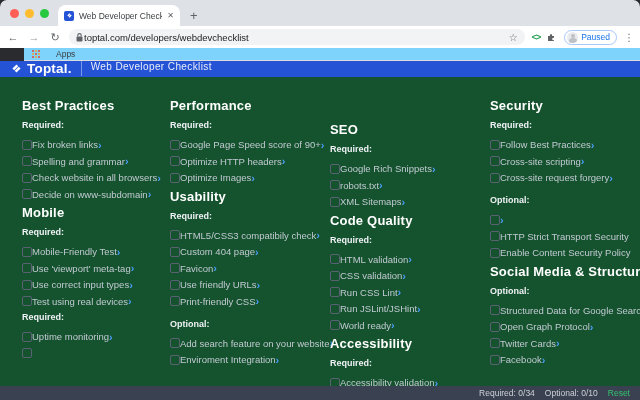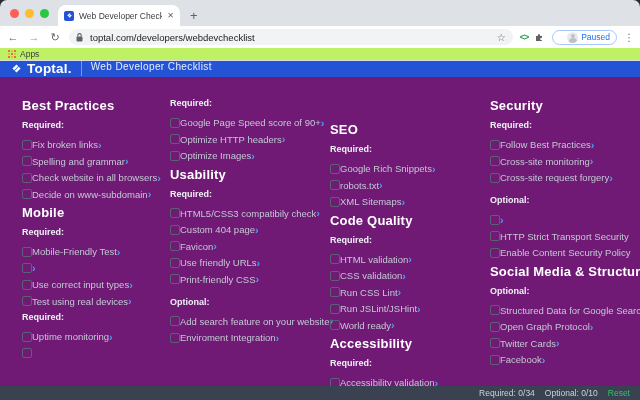--- a/index.html
+++ b/index.html
@@ -19,50 +19,50 @@
              display:flex; align-items:center; justify-content:center; flex:0 0 auto; }
   .favicon svg { width:7px; height:7px; }
   .tab-title { font-size:8.5px; color:#3c4043; white-space:nowrap; overflow:hidden; flex:1; }
   .tab-close { font-size:8px; color:#5f6368; flex:0 0 auto; cursor:default; }
   .newtab { font-size:13px; color:#5f6368; padding:0 0 3px 10px; }
 
   .toolbar { height:22px; background:#fff; display:flex; align-items:center; padding:0 6px; gap:7px; flex:0 0 auto; }
   .navicon { font-size:11px; color:#5f6368; width:14px; text-align:center; }
   .navicon.fwd { color:#9aa0a6; }
   .omnibox { flex:1; height:16px; background:#f1f3f4; border-radius:8px; display:flex;
-             align-items:center; padding:0 7px; gap:7px; min-width:0; }
+             align-items:center; padding:0 7px; gap:1px; min-width:0; }
   .lock { flex:0 0 auto; display:flex; }
   .url { font-size:9.5px; color:#202124; white-space:nowrap; overflow:hidden; flex:1; }
   .star { font-size:10px; color:#5f6368; flex:0 0 auto; }
   .ext-green { font-size:9px; font-weight:bold; color:#1e9e50; letter-spacing:-1px; }
   .puzzle { display:flex; }
   .profile-pill { height:15px; border:1px solid #a8c7fa; border-radius:8px; display:flex;
-                  align-items:center; gap:3px; padding:0 6px 0 14px; }
+                  align-items:center; gap:3px; padding:0 6px 0 2px; }
   .avatar { width:11px; height:11px; border-radius:50%; background:#e8eaed; position:relative; overflow:hidden; }
   .avatar::before { content:""; position:absolute; left:3.5px; top:2px; width:4px; height:4px; border-radius:50%; background:#bdc1c6; }
   .avatar::after  { content:""; position:absolute; left:1.5px; top:6.5px; width:8px; height:6px; border-radius:50%; background:#bdc1c6; }
   .paused { font-size:8.5px; color:var(--paused_blue,#1a73e8); }
   .kebab { font-size:10px; color:#5f6368; }
 
-  .bookmarks { height:13px; background:#bef264; border-bottom:1px solid #dadce0;
-               display:flex; align-items:center; gap:4px; padding:0 8px; flex:0 0 auto; }
+  .bookmarks { height:13px; background:#7dd3fc; border-bottom:1px solid #dadce0;
+               display:flex; align-items:center; gap:16px; padding:0 8px; flex:0 0 auto;margin-left:24px; }
   .apps-grid { display:grid; grid-template-columns:repeat(3,2px); grid-gap:1px; }
   .apps-grid i { width:2px; height:2px; border-radius:50%; }
   .apps-label { font-size:8.5px; color:#3c4043; }
 
   
   .site-header { height:16px; background:var(--brand_blue,#2453d6); display:flex;
                  align-items:flex-start; padding:0 10px; gap:9px; flex:0 0 auto; }
   .logo { display:flex; align-items:center; gap:4px; }
   .logo svg { width:13px; height:13px; }
   .logo-text { color:#fff; font-size:13.5px; font-weight:bold; letter-spacing:.2px; }
   .hdr-divider { width:1px; height:15px; background:rgba(255,255,255,.4); }
   .hdr-title { color:#e9edfb; font-size:10px; letter-spacing:.4px; }
 
-  .content { flex:1; background:#701a75; overflow:hidden; display:flex;
+  .content { flex:1; background:#14532d; overflow:hidden; display:flex;
              padding:21px 0 0 22px; }
   .col { flex:0 0 auto; margin-right:14px; }
   .col:nth-child(1){ width:134px; } .col:nth-child(2){ width:146px; }
   .col:nth-child(3){ width:146px;margin-top:24px; } .col:nth-child(4){ width:150px; }
   .section { margin-bottom:5px; }
   .section h2 { color:#fff; font-size:13px; line-height:16px; margin-bottom:6px;
                 letter-spacing:.2px; white-space:nowrap; }
   .group-label { color:#eef1f5; font-size:9px; font-weight:bold; line-height:11px; margin-bottom:8px; }
   .item + .group-label { margin-top:12px; }
   .item { display:flex; align-items:center; height:11px; margin-bottom:5.5px; }
@@ -183,20 +183,21 @@
         <div class="section">
           <h2>Mobile</h2>
           <div class="group-label">Required:</div>
           <div class="item">
             <span class="checkbox"></span>
             <span class="item-text">Mobile-Friendly Test</span>
             <span class="chev">›</span>
           </div>
           <div class="item">
             <span class="checkbox"></span>
+            <span class="item-text">Use 'viewport' meta-tag</span>
             <span class="chev">›</span>
           </div>
           <div class="item">
             <span class="checkbox"></span>
             <span class="item-text">Use correct input types</span>
             <span class="chev">›</span>
           </div>
           <div class="item">
             <span class="checkbox"></span>
             <span class="item-text">Test using real devices</span>
@@ -210,20 +211,21 @@
             <span class="item-text">Uptime monitoring</span>
             <span class="chev">›</span>
           </div>
           <div class="item">
             <span class="checkbox"></span>
           </div>
         </div>
       </div>
       <div class="col">
         <div class="section">
+          <h2>Performance</h2>
           <div class="group-label">Required:</div>
           <div class="item">
             <span class="checkbox"></span>
             <span class="item-text">Google Page Speed score of 90+</span>
             <span class="chev">›</span>
           </div>
           <div class="item">
             <span class="checkbox"></span>
             <span class="item-text">Optimize HTTP headers</span>
             <span class="chev">›</span>
@@ -341,21 +343,21 @@
         <div class="section">
           <h2>Security</h2>
           <div class="group-label">Required:</div>
           <div class="item">
             <span class="checkbox"></span>
             <span class="item-text">Follow Best Practices</span>
             <span class="chev">›</span>
           </div>
           <div class="item">
             <span class="checkbox"></span>
-            <span class="item-text">Cross-site monitoring</span>
+            <span class="item-text">Cross-site scripting</span>
             <span class="chev">›</span>
           </div>
           <div class="item">
             <span class="checkbox"></span>
             <span class="item-text">Cross-site request forgery</span>
             <span class="chev">›</span>
           </div>
           <div class="group-label">Optional:</div>
           <div class="item">
             <span class="checkbox"></span>

